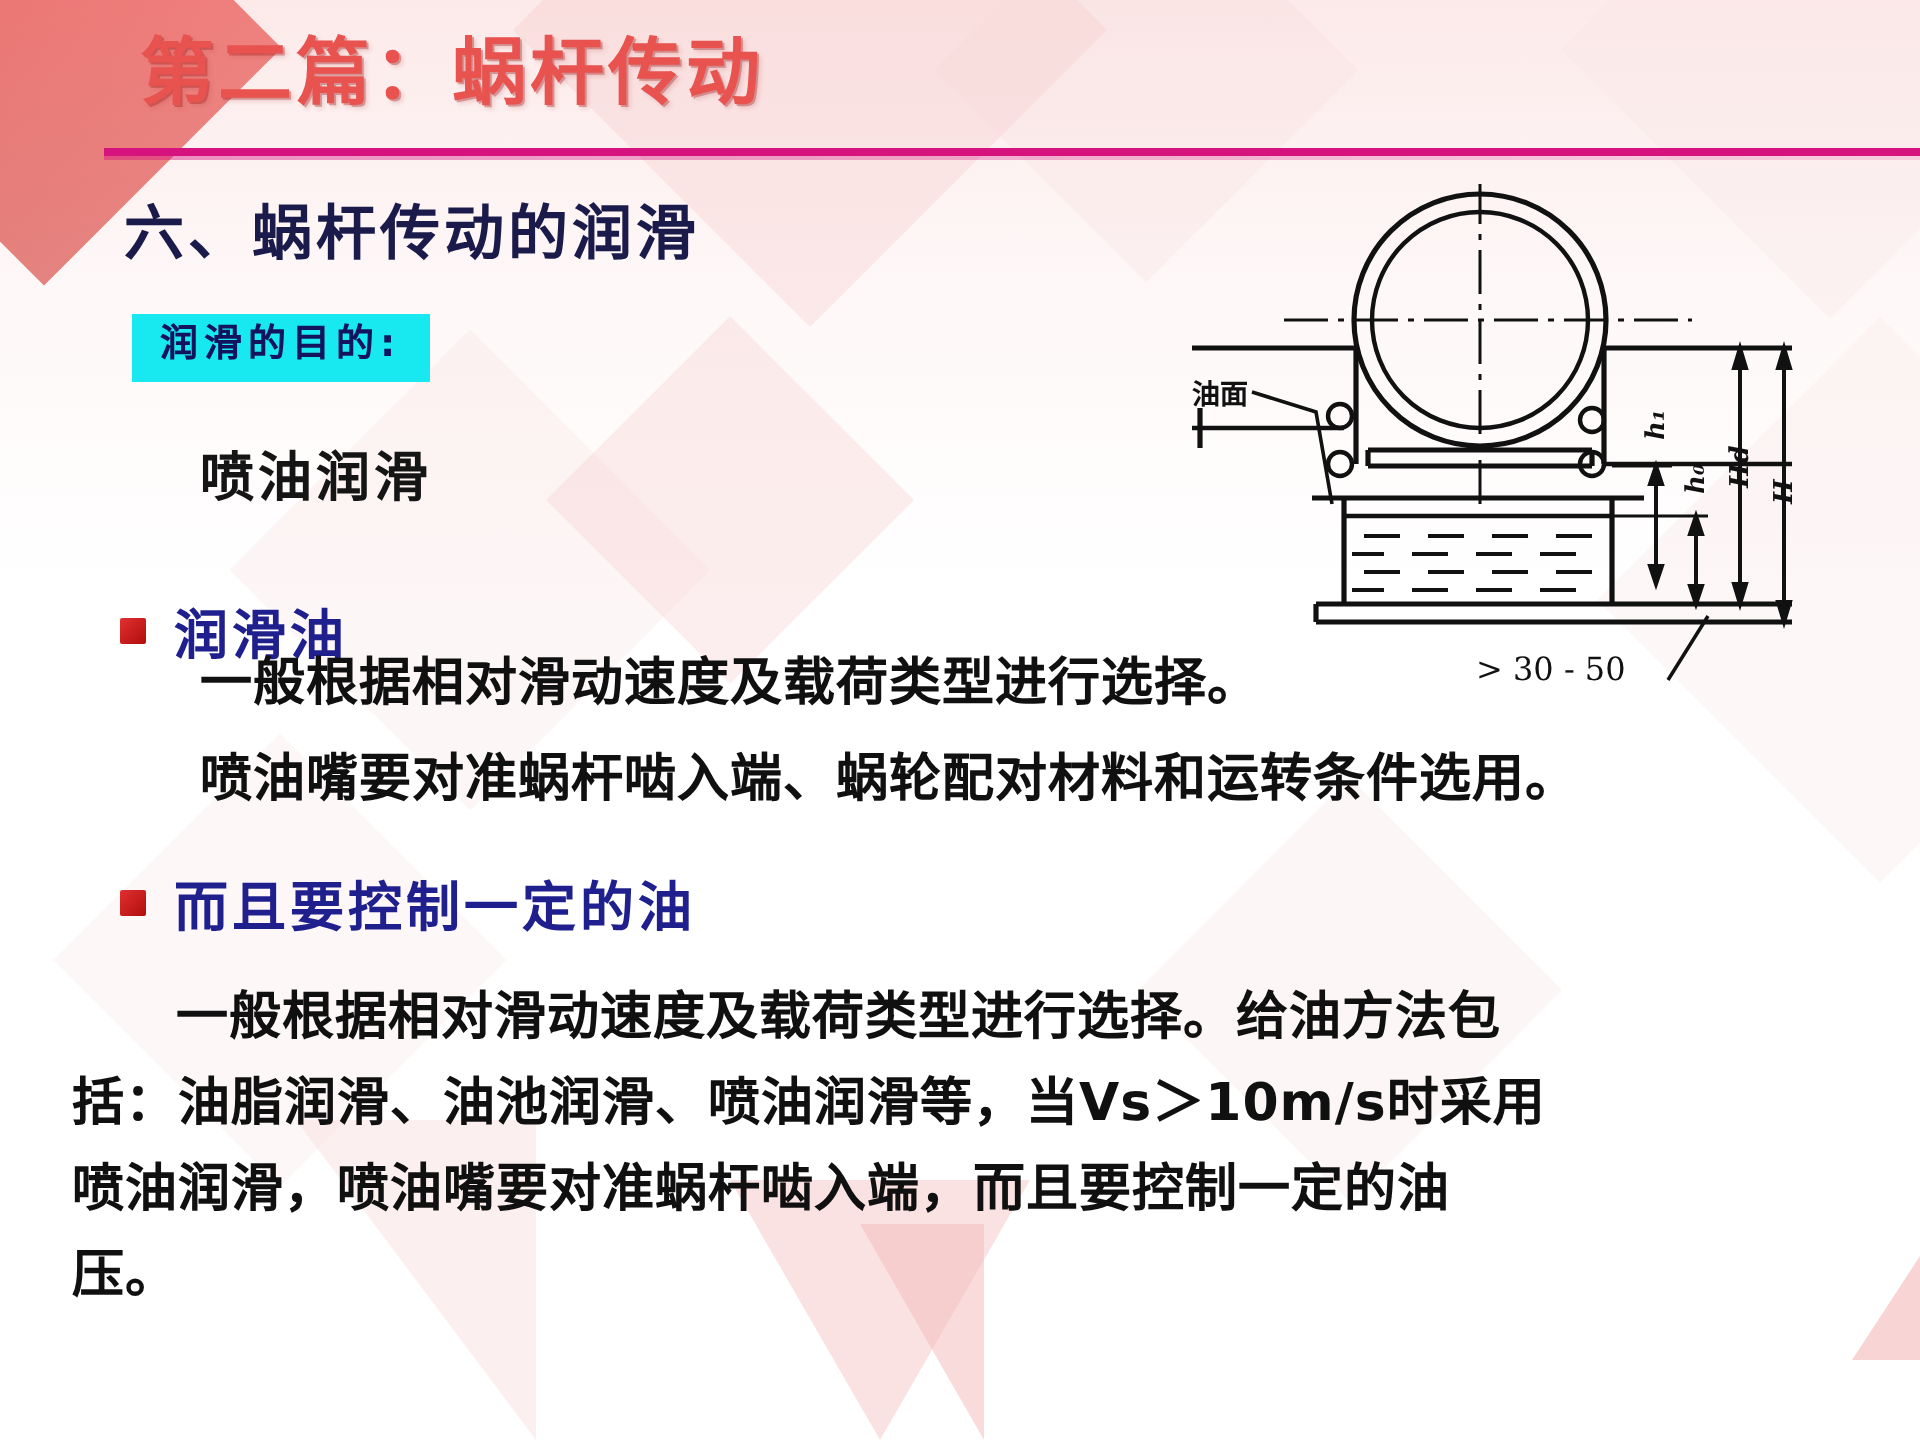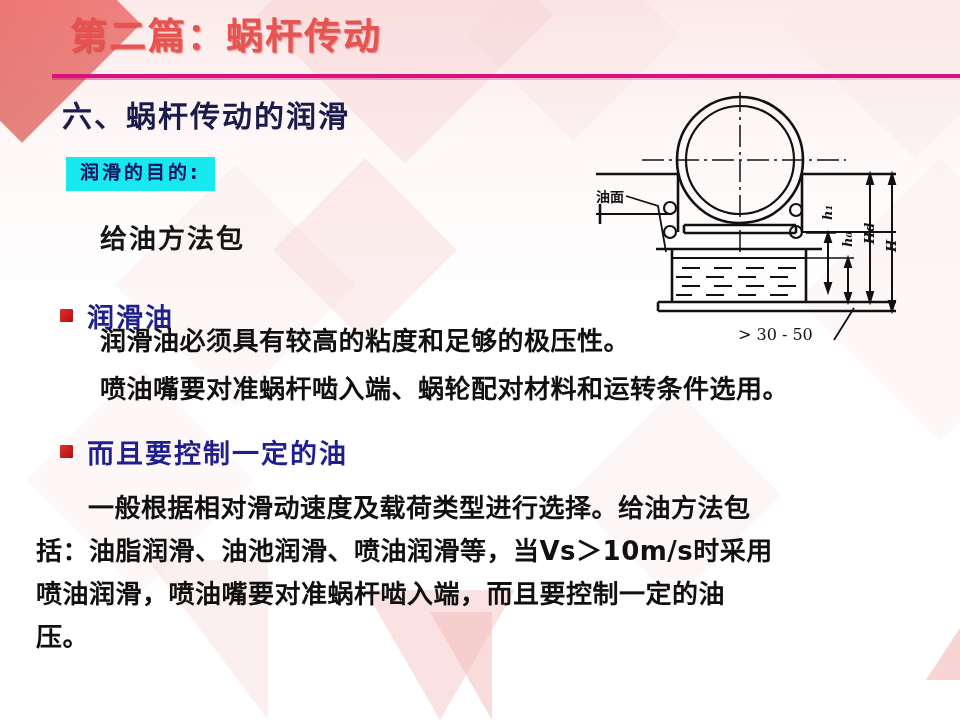--- a/index.html
+++ b/index.html
@@ -235,28 +235,28 @@
   <div class="slide-title">第二篇：蜗杆传动</div>
   <div class="title-rule"></div>
   <div class="title-rule-fade"></div>
 
   <div class="content">
 
     <div class="section-heading">六、蜗杆传动的润滑</div>
 
     <div class="highlight-box">润滑的目的:</div>
 
-    <div class="plain-line">给油方法包</div>
+    <div class="plain-line">喷油润滑</div>
 
     <div class="bullet-row b1">
       <span class="sq-bullet"></span>
       <span class="bullet-label">润滑油</span>
     </div>
 
-    <div class="para-line p1">润滑油必须具有较高的粘度和足够的极压性。</div>
+    <div class="para-line p1">一般根据相对滑动速度及载荷类型进行选择。</div>
     <div class="para-line p2">喷油嘴要对准蜗杆啮入端、蜗轮配对材料和运转条件选用。</div>
 
     <div class="bullet-row b2">
       <span class="sq-bullet"></span>
       <span class="bullet-label">而且要控制一定的油</span>
     </div>
 
     <div class="para-line q1">一般根据相对滑动速度及载荷类型进行选择。给油方法包</div>
     <div class="para-line q2">括：油脂润滑、油池润滑、喷油润滑等，当Vs＞10m/s时采用</div>
     <div class="para-line q3">喷油润滑，喷油嘴要对准蜗杆啮入端，而且要控制一定的油</div>

